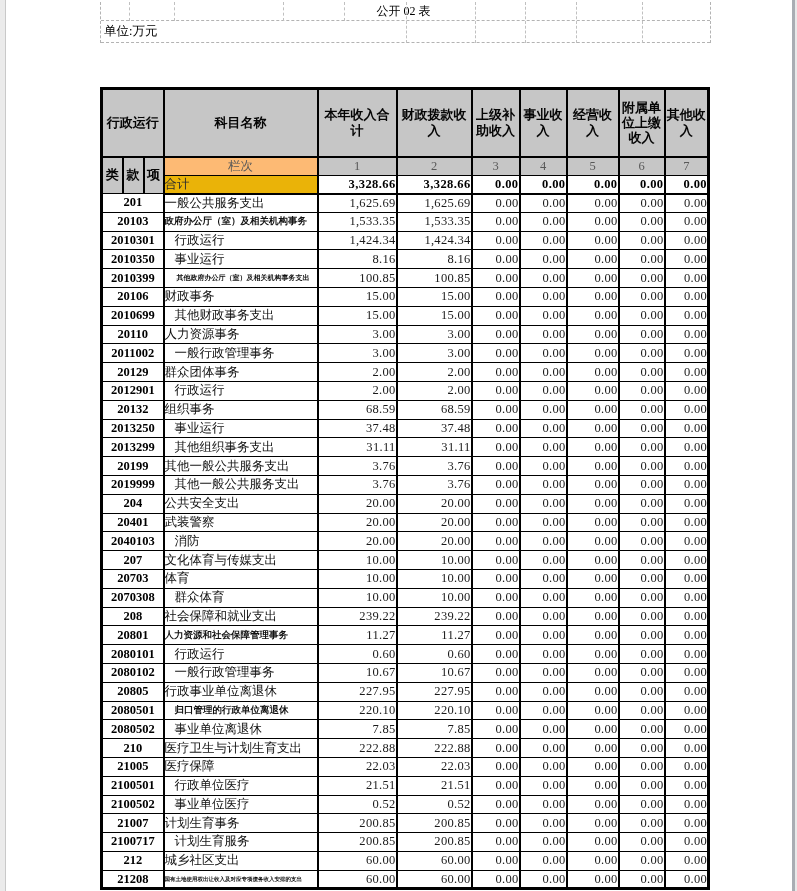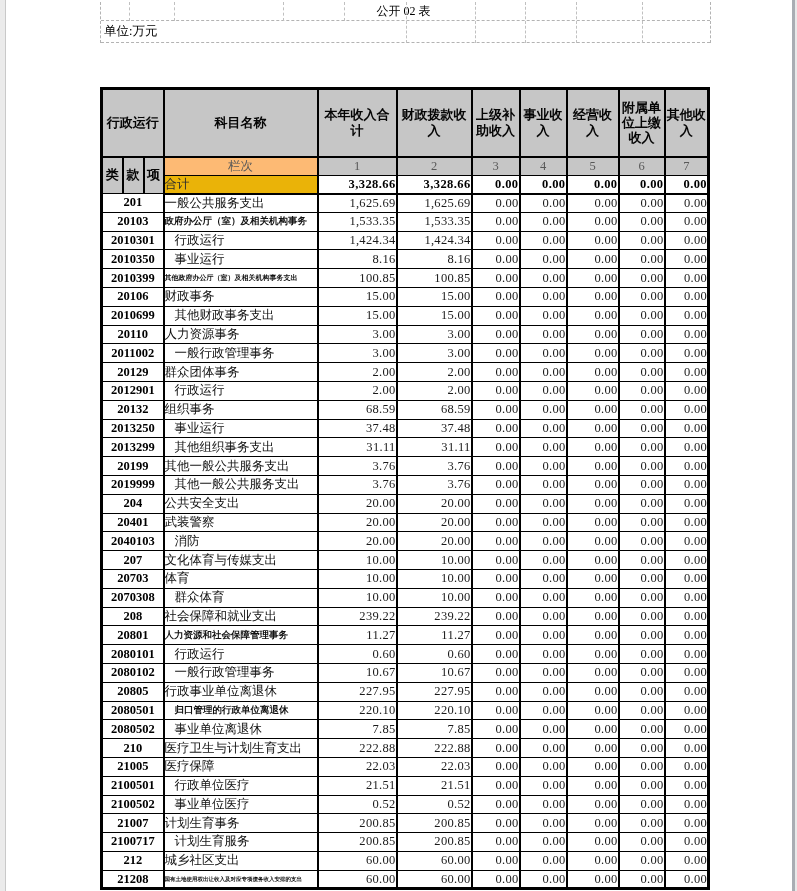--- a/index.html
+++ b/index.html
@@ -61,21 +61,21 @@
   .row-label{background:#fdba74;color:#585858;font-size:12.5px;text-align:center;font-weight:normal;}
   .col-num{background:#c6c6c6;color:#585858;font-size:12.5px;text-align:center;font-weight:normal;}
   .total-label{background:#eab308;color:#2e2e2e;font-size:12.5px;text-align:left;}
   .total-num{font-weight:bold;font-size:12.5px;text-align:right;padding-right:3px;white-space:nowrap;letter-spacing:0.4px;color:#000;}
 
   .code{font-weight:bold;font-size:12.5px;text-align:center;padding-left:2px;white-space:nowrap;color:#000;}
   .name{font-size:12.5px;text-align:left;padding-left:3px;white-space:nowrap;color:#101010;}
   .name.ind{padding-left:10px;}
   .name.s{font-size:9.5px;font-weight:bold;}
   .name.xs{font-size:7px;font-weight:bold;}
-  .name.xs.ind{padding-left:0;}
+  .name.xs.ind{padding-left:12px;}
   .name.xxs{font-size:5.5px;font-weight:bold;}
   .num{font-size:12.5px;text-align:right;padding-right:3px;white-space:nowrap;color:#1b1b1b;letter-spacing:0.3px;}
 </style>
 </head>
 <body>
 
 <div class="edge-left"></div>
 <div class="edge-right"></div>
 <div class="edge-right2"></div>
 

